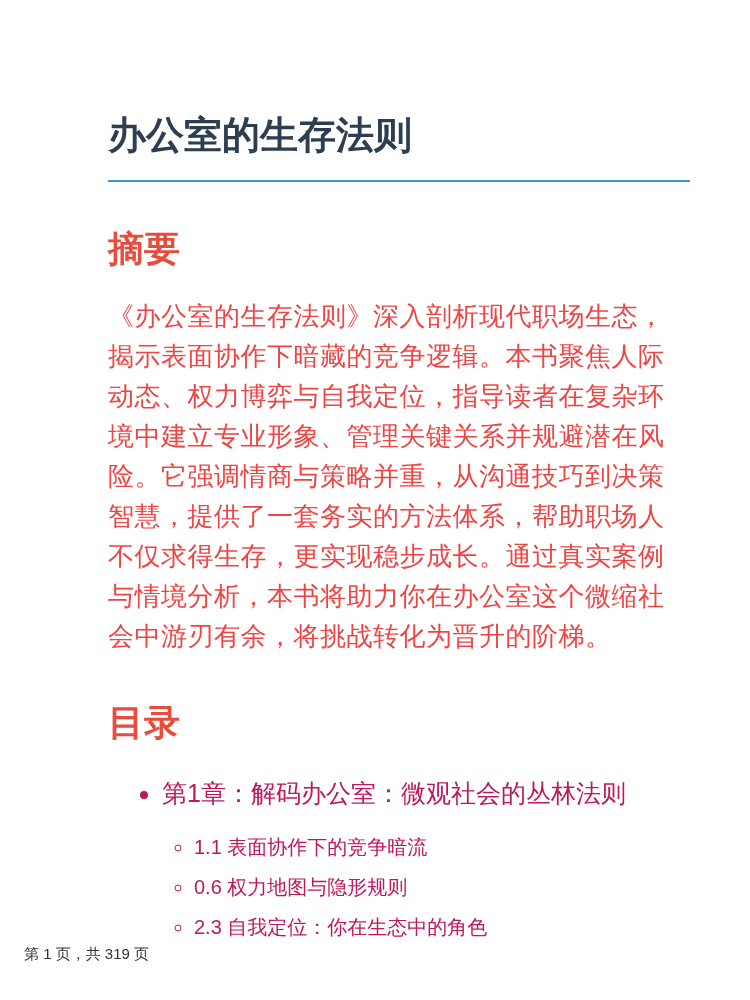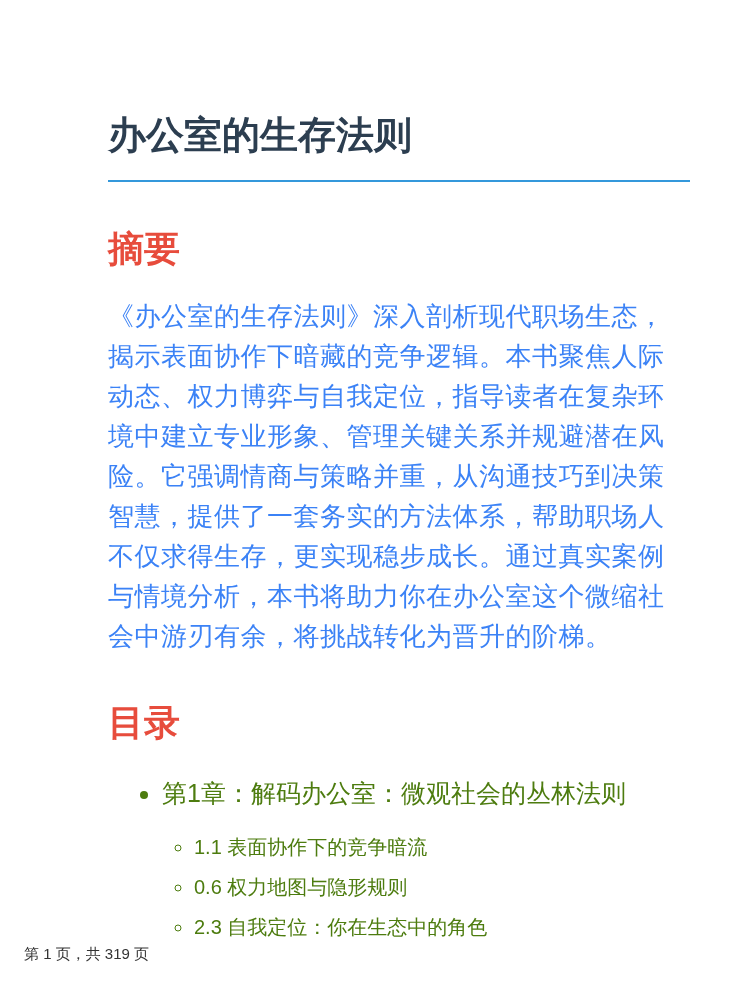--- a/index.html
+++ b/index.html
@@ -38,31 +38,31 @@
     font-size: 36px;
     line-height: 1.3;
     font-weight: bold;
     color: #e74c3c;
   }
 
   .abstract-text {
     margin: 24px 0 0 0;
     font-size: 26px;
     line-height: 40px;
-    color: #3b82f6;
+    color: #ef4444;
     letter-spacing: 0.5px;
   }
 
   ul.toc-list {
     list-style-type: disc;
     margin: 30px 0 0 0;
     padding-left: 54px;
     font-size: 25px;
     line-height: 1.3;
-    color: #4d7c0f;
+    color: #be185d;
   }
 
   ul.toc-sublist {
     list-style-type: circle;
     margin: 24px 0 0 0;
     padding-left: 32px;
     font-size: 20px;
   }
 
   ul.toc-sublist li {

